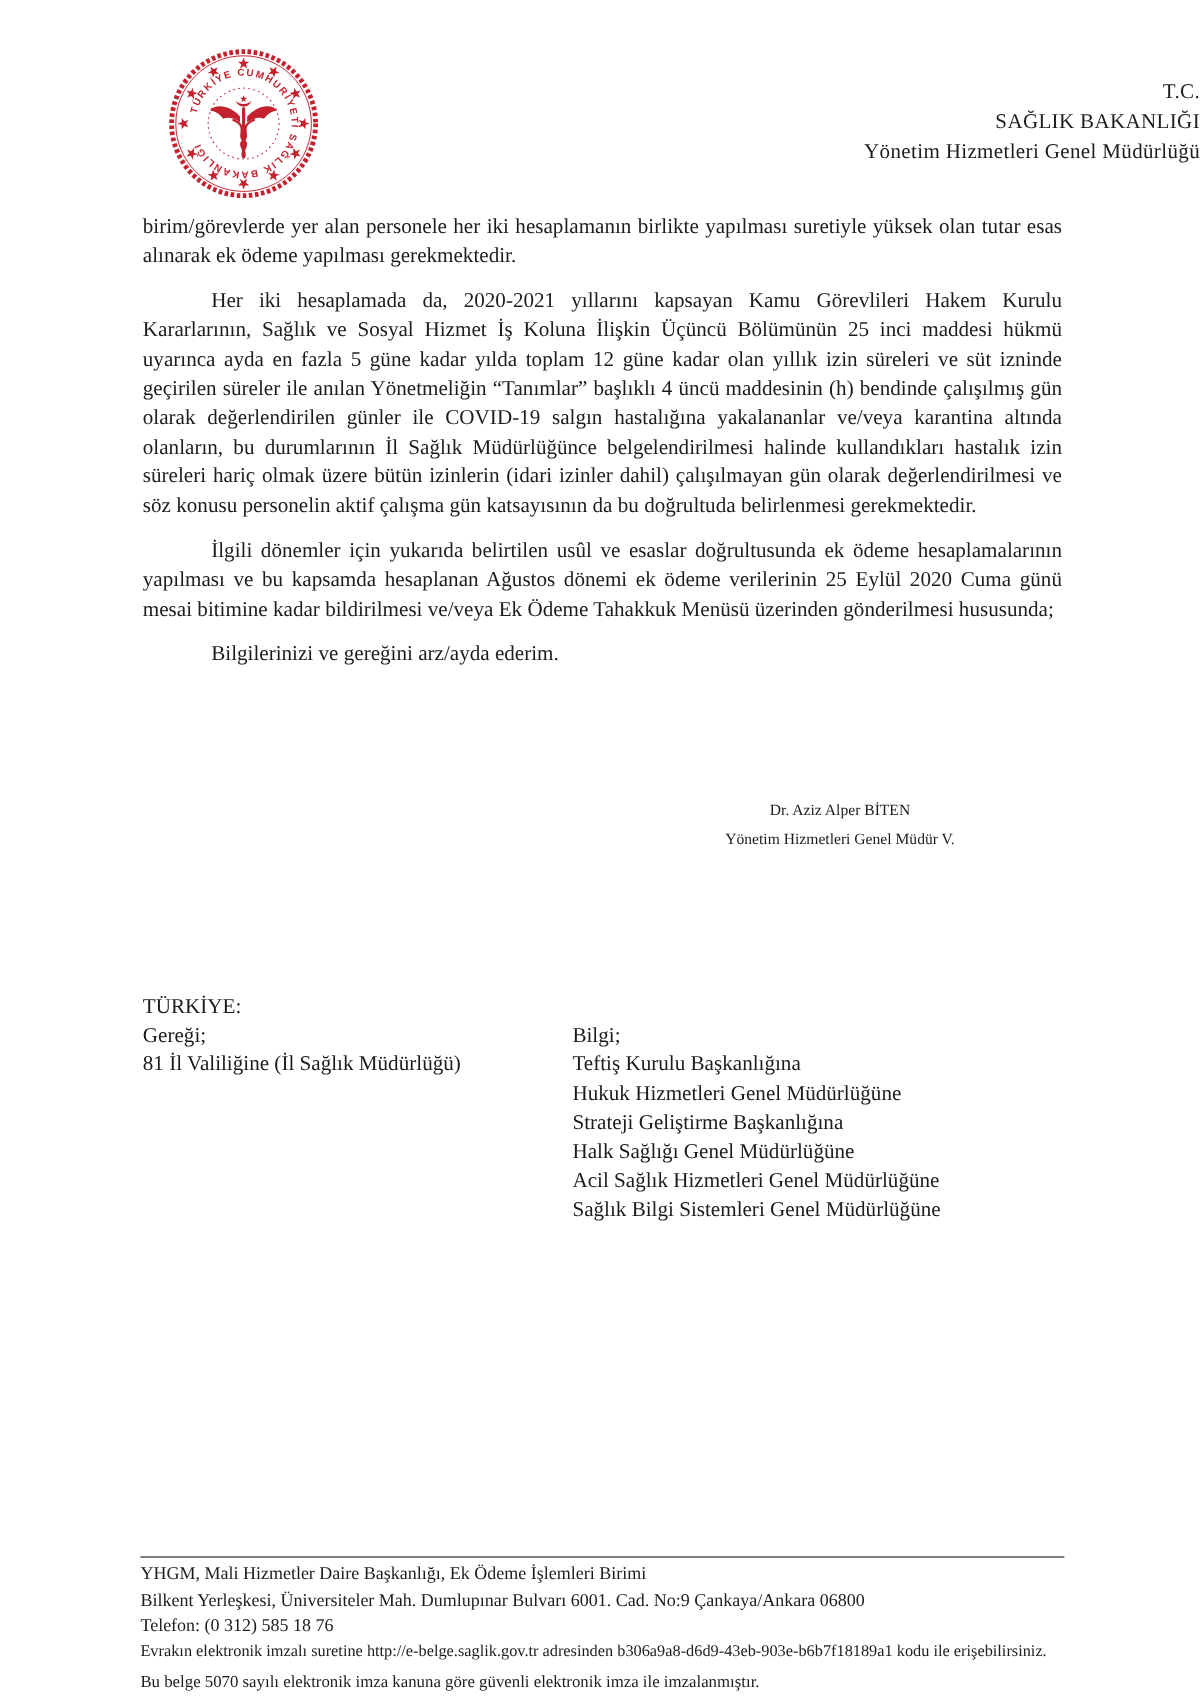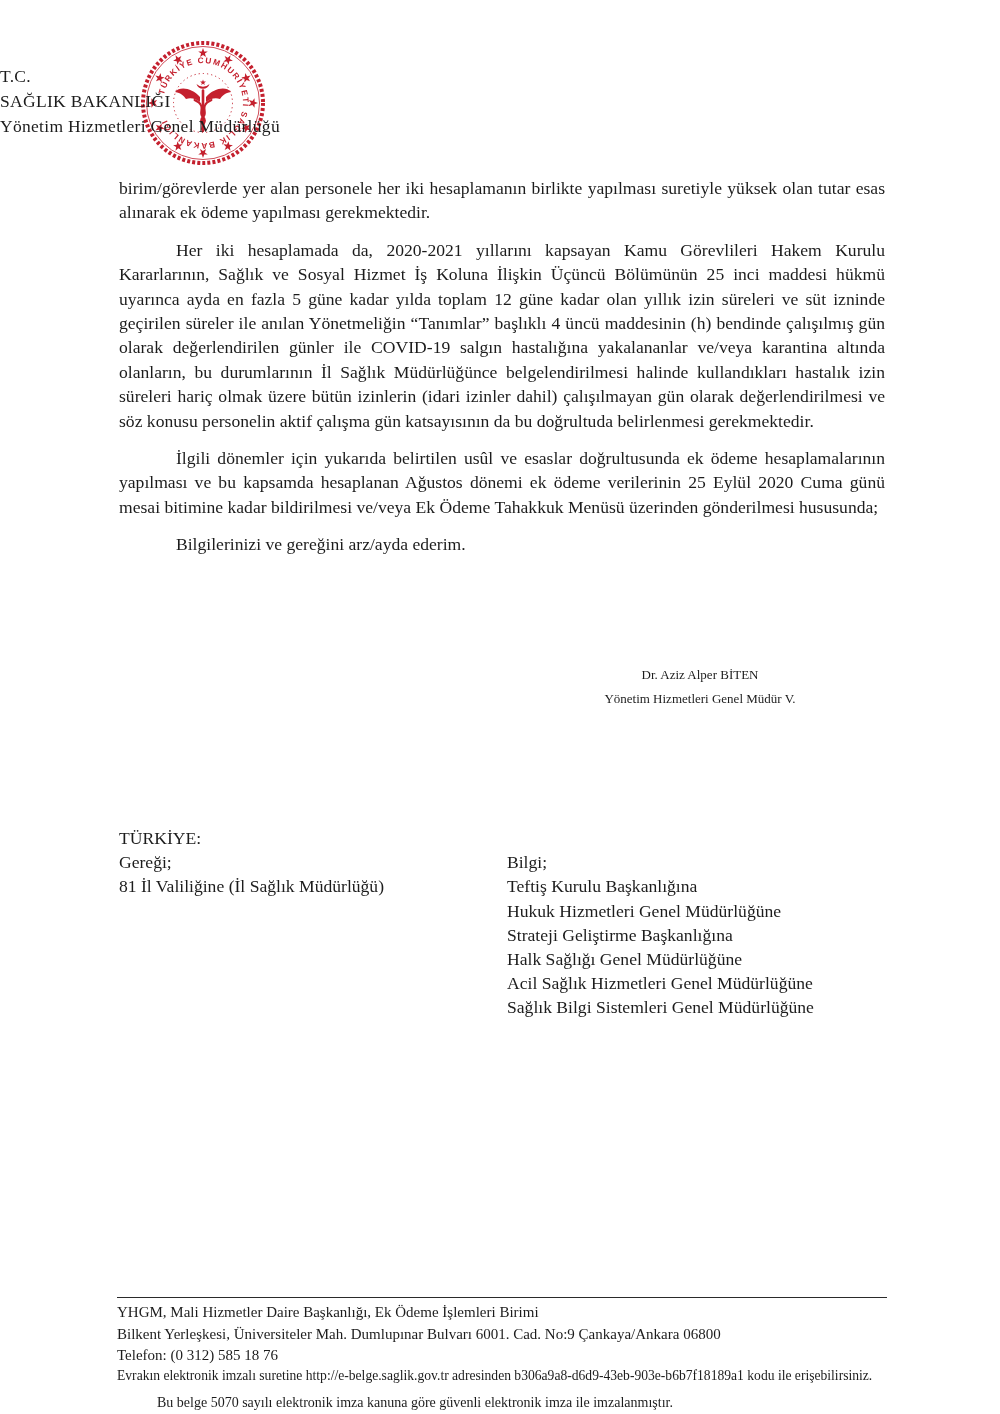--- a/index.html
+++ b/index.html
@@ -30,21 +30,21 @@
     left: 138px;
     top: 2px;
     width: 130px;
     height: 130px;
   }
   .letterhead-text {
     position: absolute;
     top: 28px;
     left: 0;
     width: 100%;
-    text-align: left;
+    text-align: right;
     line-height: 25px;
     font-size: 17.5px;
   }
   .letterhead-text .lh-line { letter-spacing: 0.3px; }
 
   
   .body-text {
     position: absolute;
     top: 176px;
     left: 119px;
@@ -69,21 +69,21 @@
 
   
   .distribution {
     position: absolute;
     top: 826px;
     left: 119px;
     width: 766px;
     font-size: 17.6px;
     line-height: 24.2px;
   }
-  .dist-columns { display: flex; gap: 30px; }
+  .dist-columns { display: flex; }
   .dist-col-geregi { width: 358px; flex: 0 0 358px; }
   .dist-col-bilgi  { flex: 1; }
   .dist-col-bilgi div, .dist-col-geregi div { white-space: nowrap; }
 
   
   .page-footer {
     position: absolute;
     left: 117px;
     top: 1297px;
     width: 800px;
@@ -100,21 +100,20 @@
     white-space: nowrap;
   }
   .footer-line.small {
     font-size: 13.6px;
     line-height: 18px;
   }
   .footer-line.small-last {
     font-size: 14px;
     line-height: 18px;
     margin-top: 9px;
-    margin-left: 40px;
   }
 </style>
 </head>
 <body>
 
 <div class="page">
 
   <div class="letterhead">
 
     <div class="emblem">

